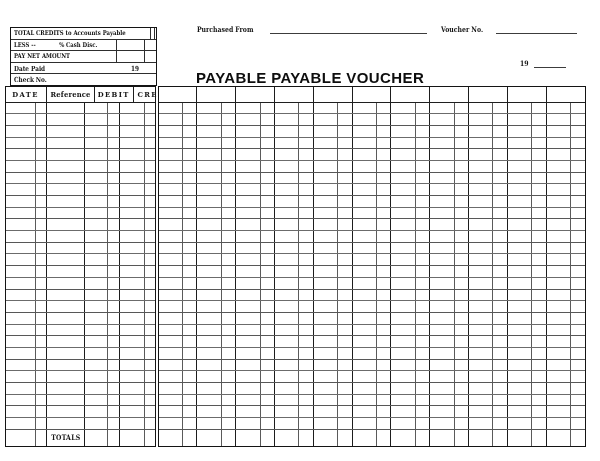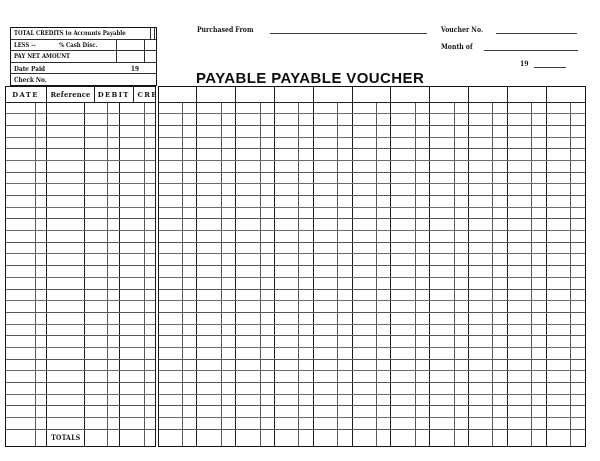--- a/index.html
+++ b/index.html
@@ -125,24 +125,20 @@
 
   <div class="field" style="left:197px; top:21px; width:230px;">
     <span class="lbl">Purchased From</span>
     <span class="fill"></span>
   </div>
 
   <div class="field" style="left:441px; top:21px; width:136px;">
     <span class="lbl">Voucher No.</span>
     <span class="fill"></span>
   </div>
-  <div class="field" style="left:441px; top:38px; width:137px;">
-    <span class="lbl">Month of</span>
-    <span class="fill"></span>
-  </div>
   <div class="field" style="left:520px; top:55px; width:46px;">
     <span class="lbl">19</span>
     <span class="fill"></span>
   </div>
 
   <div id="title">PAYABLE PAYABLE VOUCHER</div>
 
   <div id="left-ledger">
       <div class="hrow">
         <div class="hc" style="flex: 0 0 41px;">

